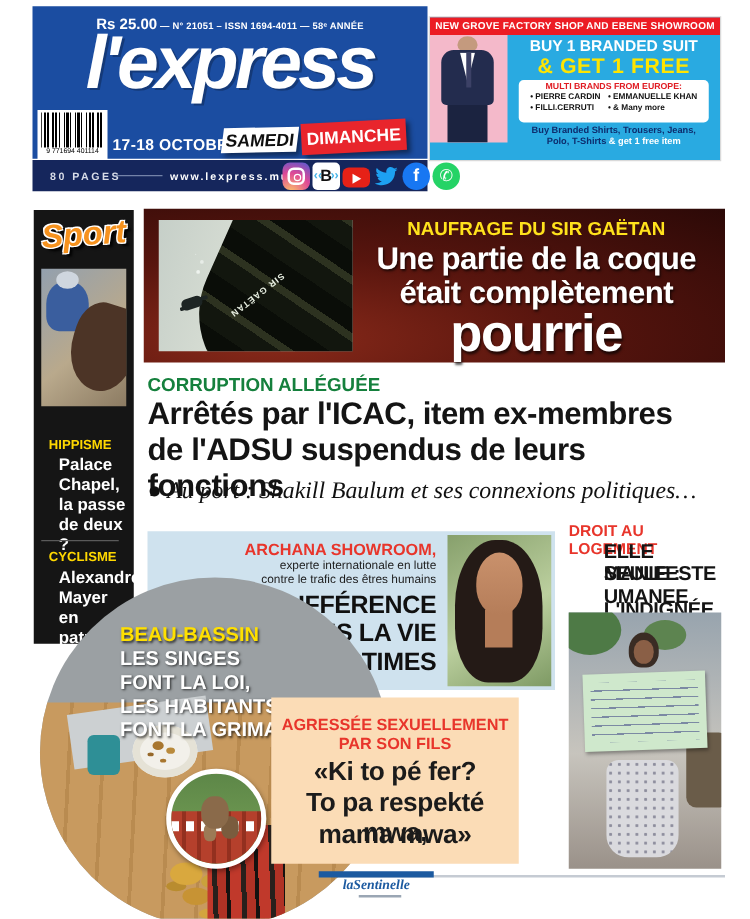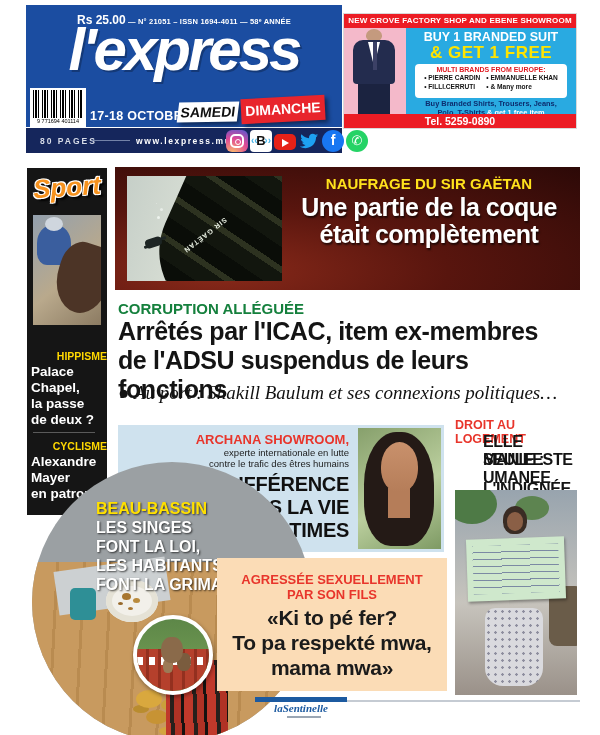--- a/index.html
+++ b/index.html
@@ -74,22 +74,22 @@
   #sport{left:27px;top:168px;width:80px;height:347px;background:#151515;z-index:1;}
   #sport-logo{left:0;top:4px;width:100%;text-align:center;color:#f6921e;
       font-style:italic;font-weight:900;font-size:26px;transform:rotate(-4deg);
       text-shadow:-1px -1px 0 #fff,1px -1px 0 #fff,-1px 1px 0 #fff,1px 1px 0 #fff,3px 3px 2px rgba(0,0,0,.9);}
   #horse-photo{left:6px;top:47px;width:68px;height:110px;overflow:hidden;
       background:linear-gradient(140deg,#93a0ae 0%,#b9a98c 55%,#8c7b62 100%);}
   .horse-head{position:absolute;right:-8px;top:28px;width:52px;height:70px;background:#4c3426;
       border-radius:40% 20% 50% 60%;transform:rotate(18deg);}
   .jockey{position:absolute;left:4px;top:10px;width:34px;height:40px;background:#3a5e9e;border-radius:45% 45% 30% 30%;}
   .jockey::before{content:"";position:absolute;left:8px;top:-8px;width:18px;height:14px;background:#cfd6de;border-radius:50%;}
-  .sp-kicker{width:100%;left:0;padding-left:2px;box-sizing:border-box;color:#ffd800;font-size:10.5px;font-weight:900;text-align:right;}
-  .sp-line{width:100%;left:0;padding-left:4px;box-sizing:border-box;color:#fff;font-size:13.5px;font-weight:900;line-height:16px;}
+  .sp-kicker{width:100%;left:0;padding-left:12px;box-sizing:border-box;color:#ffd800;font-size:10.5px;font-weight:900;}
+  .sp-line{width:100%;left:0;padding-left:20px;box-sizing:border-box;color:#fff;font-size:13.5px;font-weight:900;line-height:16px;}
   #sp-div{left:6px;top:264px;width:62px;height:1px;background:#5a5a5a;}
 
   
   #lead{left:115px;top:167px;width:465px;height:123px;
       background:radial-gradient(ellipse at 22% 85%,#8a2a1a 0%,#58150e 45%,#2c0907 100%);}
   #lead-photo{left:12px;top:9px;width:155px;height:105px;overflow:hidden;
       background:linear-gradient(105deg,#c6cfc8 0%,#d9dfd5 45%,#a9b6aa 100%);}
   .hull{position:absolute;right:-34px;top:-26px;width:150px;height:175px;transform:rotate(24deg);
       border-radius:34px 0 0 70px;
       background:repeating-linear-gradient(10deg,#12160e 0 16px,#2d3220 16px 22px,#0a0d08 22px 38px);}
@@ -172,21 +172,21 @@
   #monkey{left:133px;top:615px;width:72px;height:72px;border-radius:50%;border:4px solid #fff;
       overflow:hidden;background:linear-gradient(#5d8748,#79a257);z-index:6;box-shadow:1px 2px 4px rgba(0,0,0,.4);}
   #monkey::before{content:"";position:absolute;left:0;bottom:0;width:100%;height:42px;
       background:repeating-linear-gradient(90deg,#b5402c 0 9px,#93301f 9px 12px);}
   .monkeys{position:absolute;left:24px;top:18px;width:22px;height:26px;background:#8a6a4a;border-radius:45%;
       box-shadow:12px 12px 0 -4px #7a5c3e,-4px 16px 0 -6px #9c7a56;}
   .picket{position:absolute;left:0;bottom:26px;width:100%;height:8px;
       background:repeating-linear-gradient(90deg,#fff 0 6px,#0000 6px 12px);}
 
   
-  #agression{left:217px;top:558px;width:230px;height:133px;background:#fbdcb6;z-index:5;}
+  #agression{left:217px;top:558px;width:198px;height:133px;background:#fbdcb6;z-index:5;}
   .ag-k{left:0;width:100%;text-align:center;color:#e8352b;font-size:13px;font-weight:900;}
   #ag-k1{top:14px;} #ag-k2{top:29px;}
   .ag-q{left:0;width:100%;text-align:center;color:#1b1b1b;font-size:21px;font-weight:900;letter-spacing:-.3px;}
   #ag-q1{top:48px;} #ag-q2{top:73px;} #ag-q3{top:98px;}
 
   
   #footer-line{left:150px;top:700px;width:430px;height:1.5px;background:#c5cbd3;z-index:1;}
   #sent-bar{left:255px;top:697px;width:92px;height:5px;background:#1c5aa0;z-index:7;}
   #sent-text{left:255px;top:702px;width:92px;text-align:center;color:#1c5aa0;z-index:7;
       font-family:"Liberation Serif",serif;font-style:italic;font-weight:bold;font-size:11px;}
@@ -248,21 +248,20 @@
               <div>• EMMANUELLE KHAN</div>
                <div>• &amp; Many more</div>
             </div>
         </div>
       </div>
       <div id="ad-offer" class="abs">
         <div>Buy Branded Shirts, Trousers, Jeans,</div>
         <div><span>Polo, T-Shirts </span><span class="wh">&amp; get 1 free item</span></div>
       </div>
     </div>
-    <div id="ad-tel" class="abs">Tel. 5259-0890</div>
   </div>
 
   <div id="sport" class="abs">
     <div id="sport-logo" class="abs">Sport</div>
     <div id="horse-photo" class="abs">
       <span class="jockey"></span>
       <span class="horse-head"></span>
     </div>
     <div class="sp-kicker abs" style="top:182px">HIPPISME</div>
     <div class="sp-line abs" style="top:196px">Palace</div>
@@ -279,20 +278,21 @@
   <div id="lead" class="abs">
     <div id="lead-photo" class="abs">
       <span class="hull"></span>
       <span class="hull-label">SIR GAËTAN</span>
       <span class="diver"></span>
       <span class="bubbles"></span>
     </div>
     <div id="lead-kicker" class="abs">NAUFRAGE DU SIR GAËTAN</div>
     <div id="lead-h1" class="lead-h abs">Une partie de la coque</div>
     <div id="lead-h2" class="lead-h abs">était complètement</div>
+    <div id="lead-h3" class="lead-h abs">pourrie</div>
   </div>
 
   <div id="corruption" class="abs">
     <div id="corr-kicker" class="abs">CORRUPTION ALLÉGUÉE</div>
     <div id="corr-h1" class="corr-h abs">Arrêtés par l'ICAC, item ex-membres</div>
     <div id="corr-h2" class="corr-h abs">de l'ADSU suspendus de leurs fonctions</div>
     <div id="corr-sub" class="abs">● Au port : Shakill Baulum et ses connexions politiques…</div>
   </div>
 
   <div id="kotecha" class="abs">

